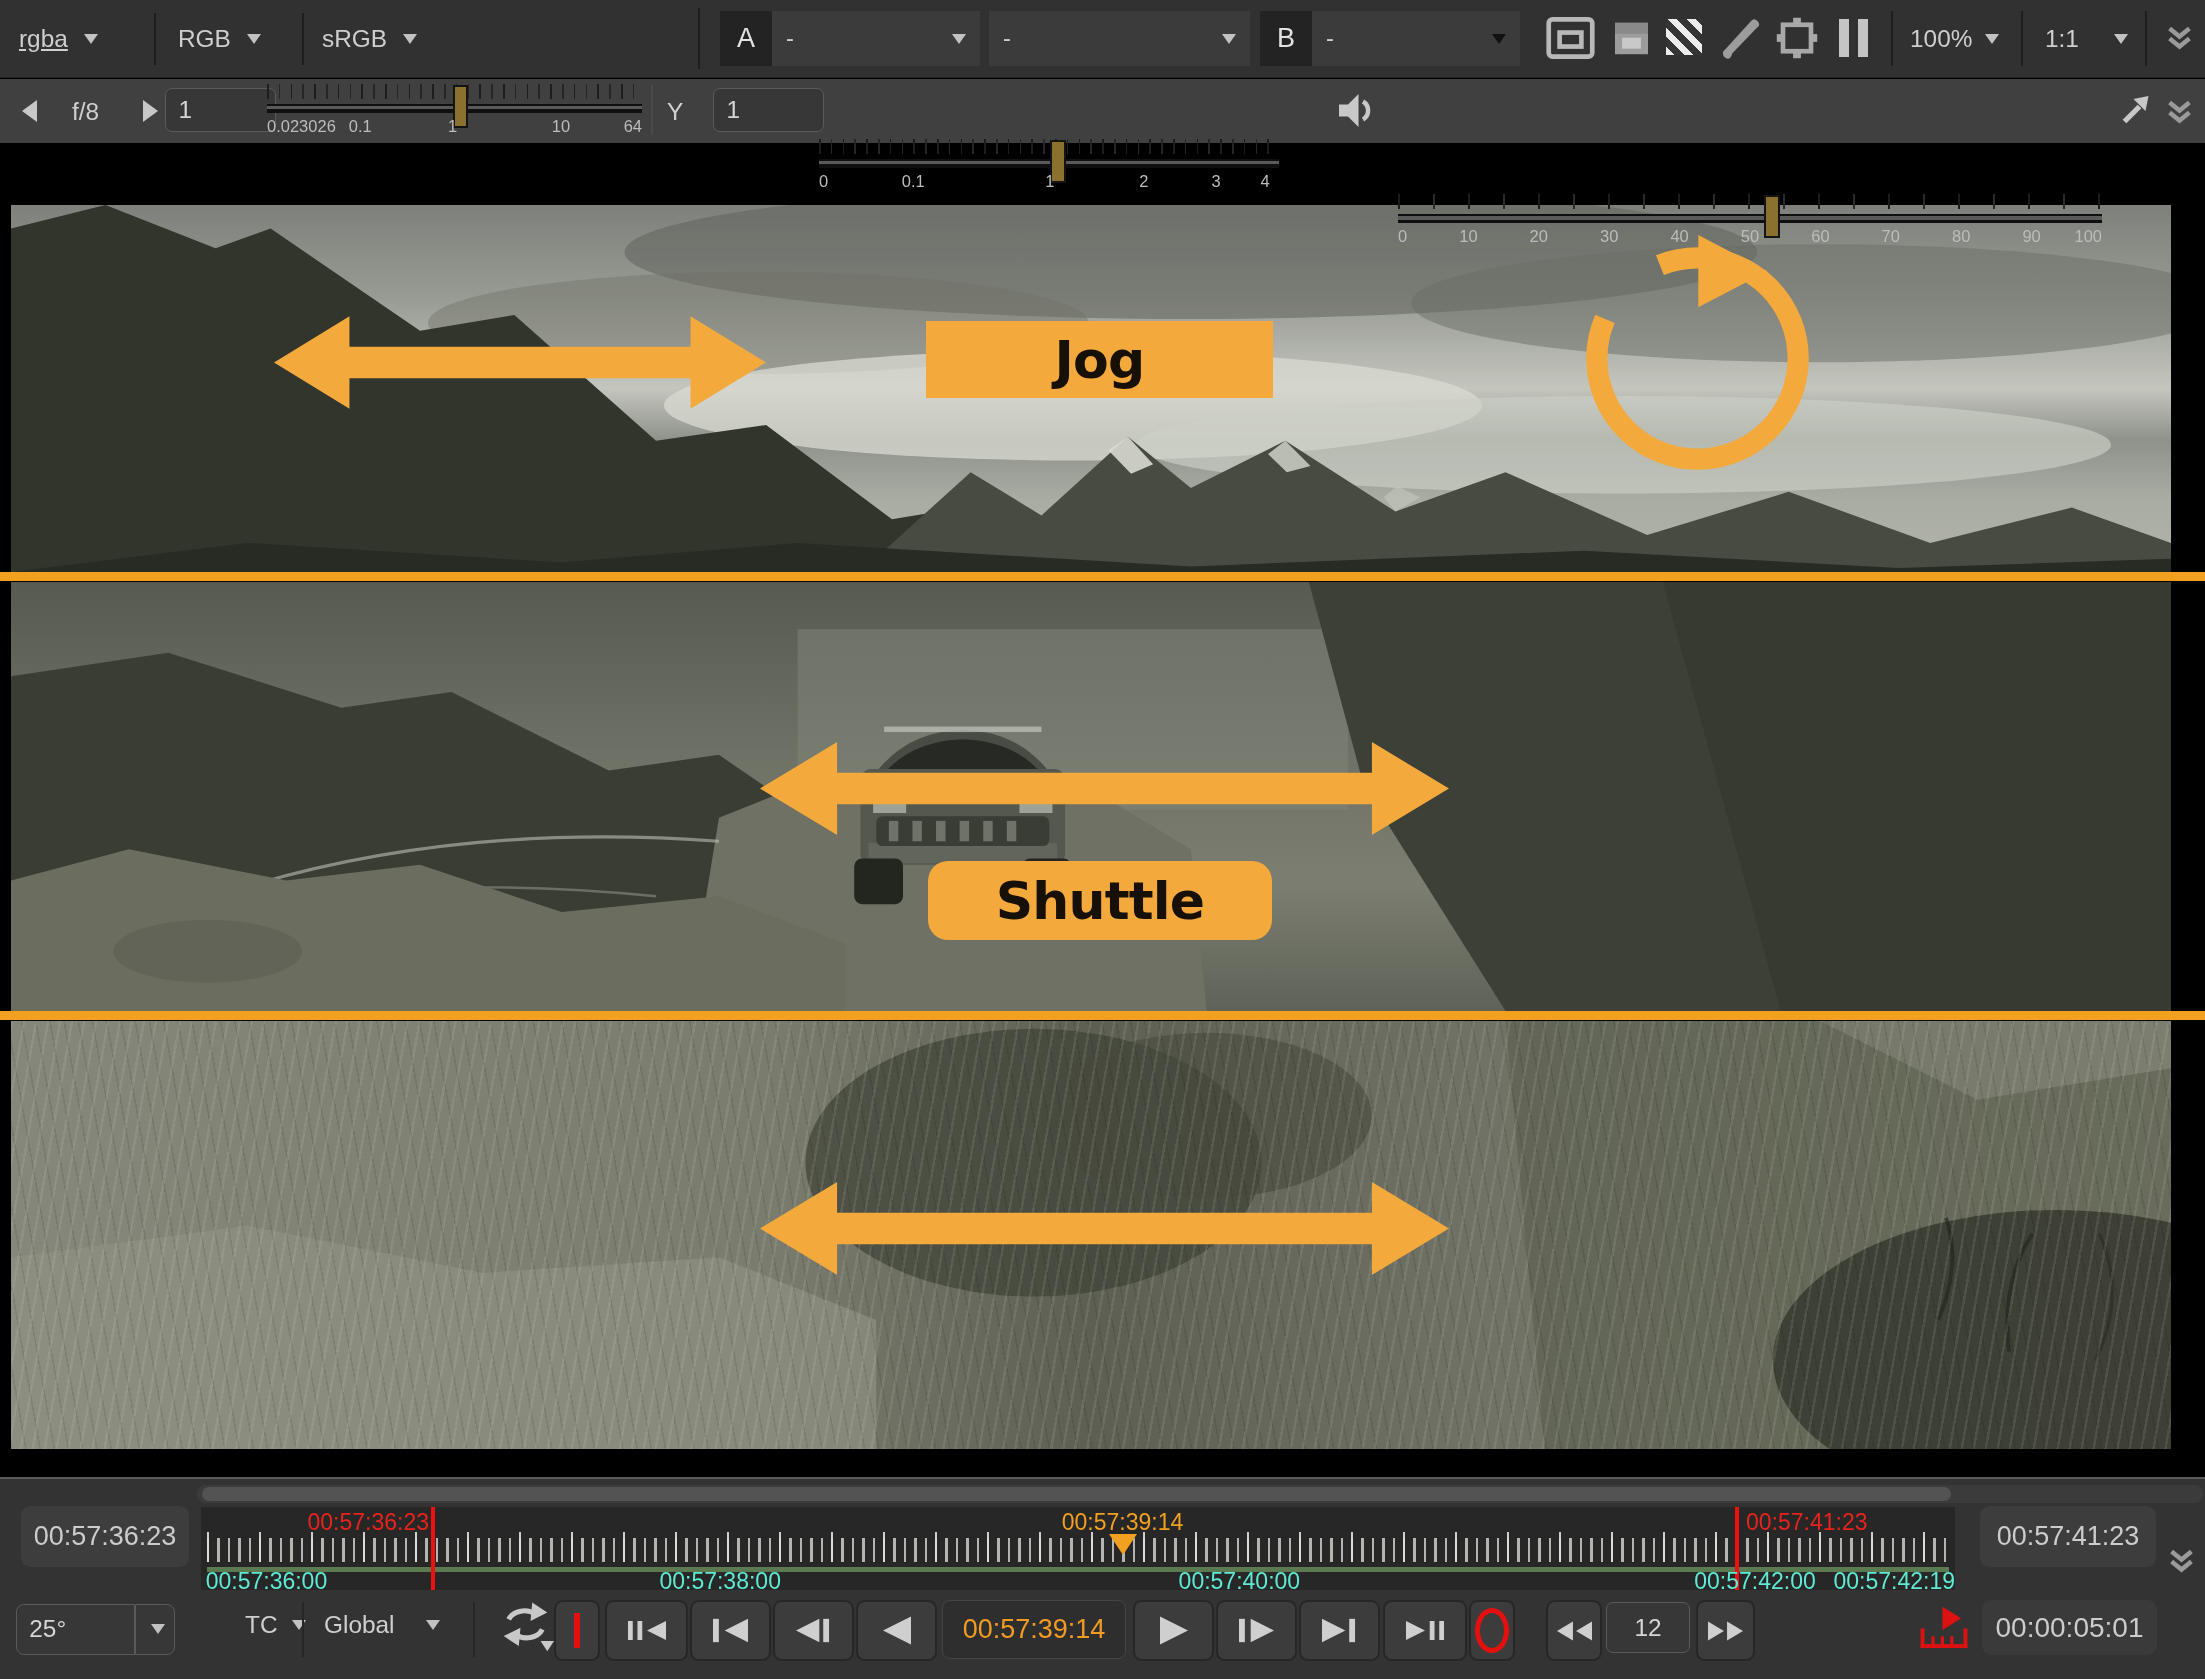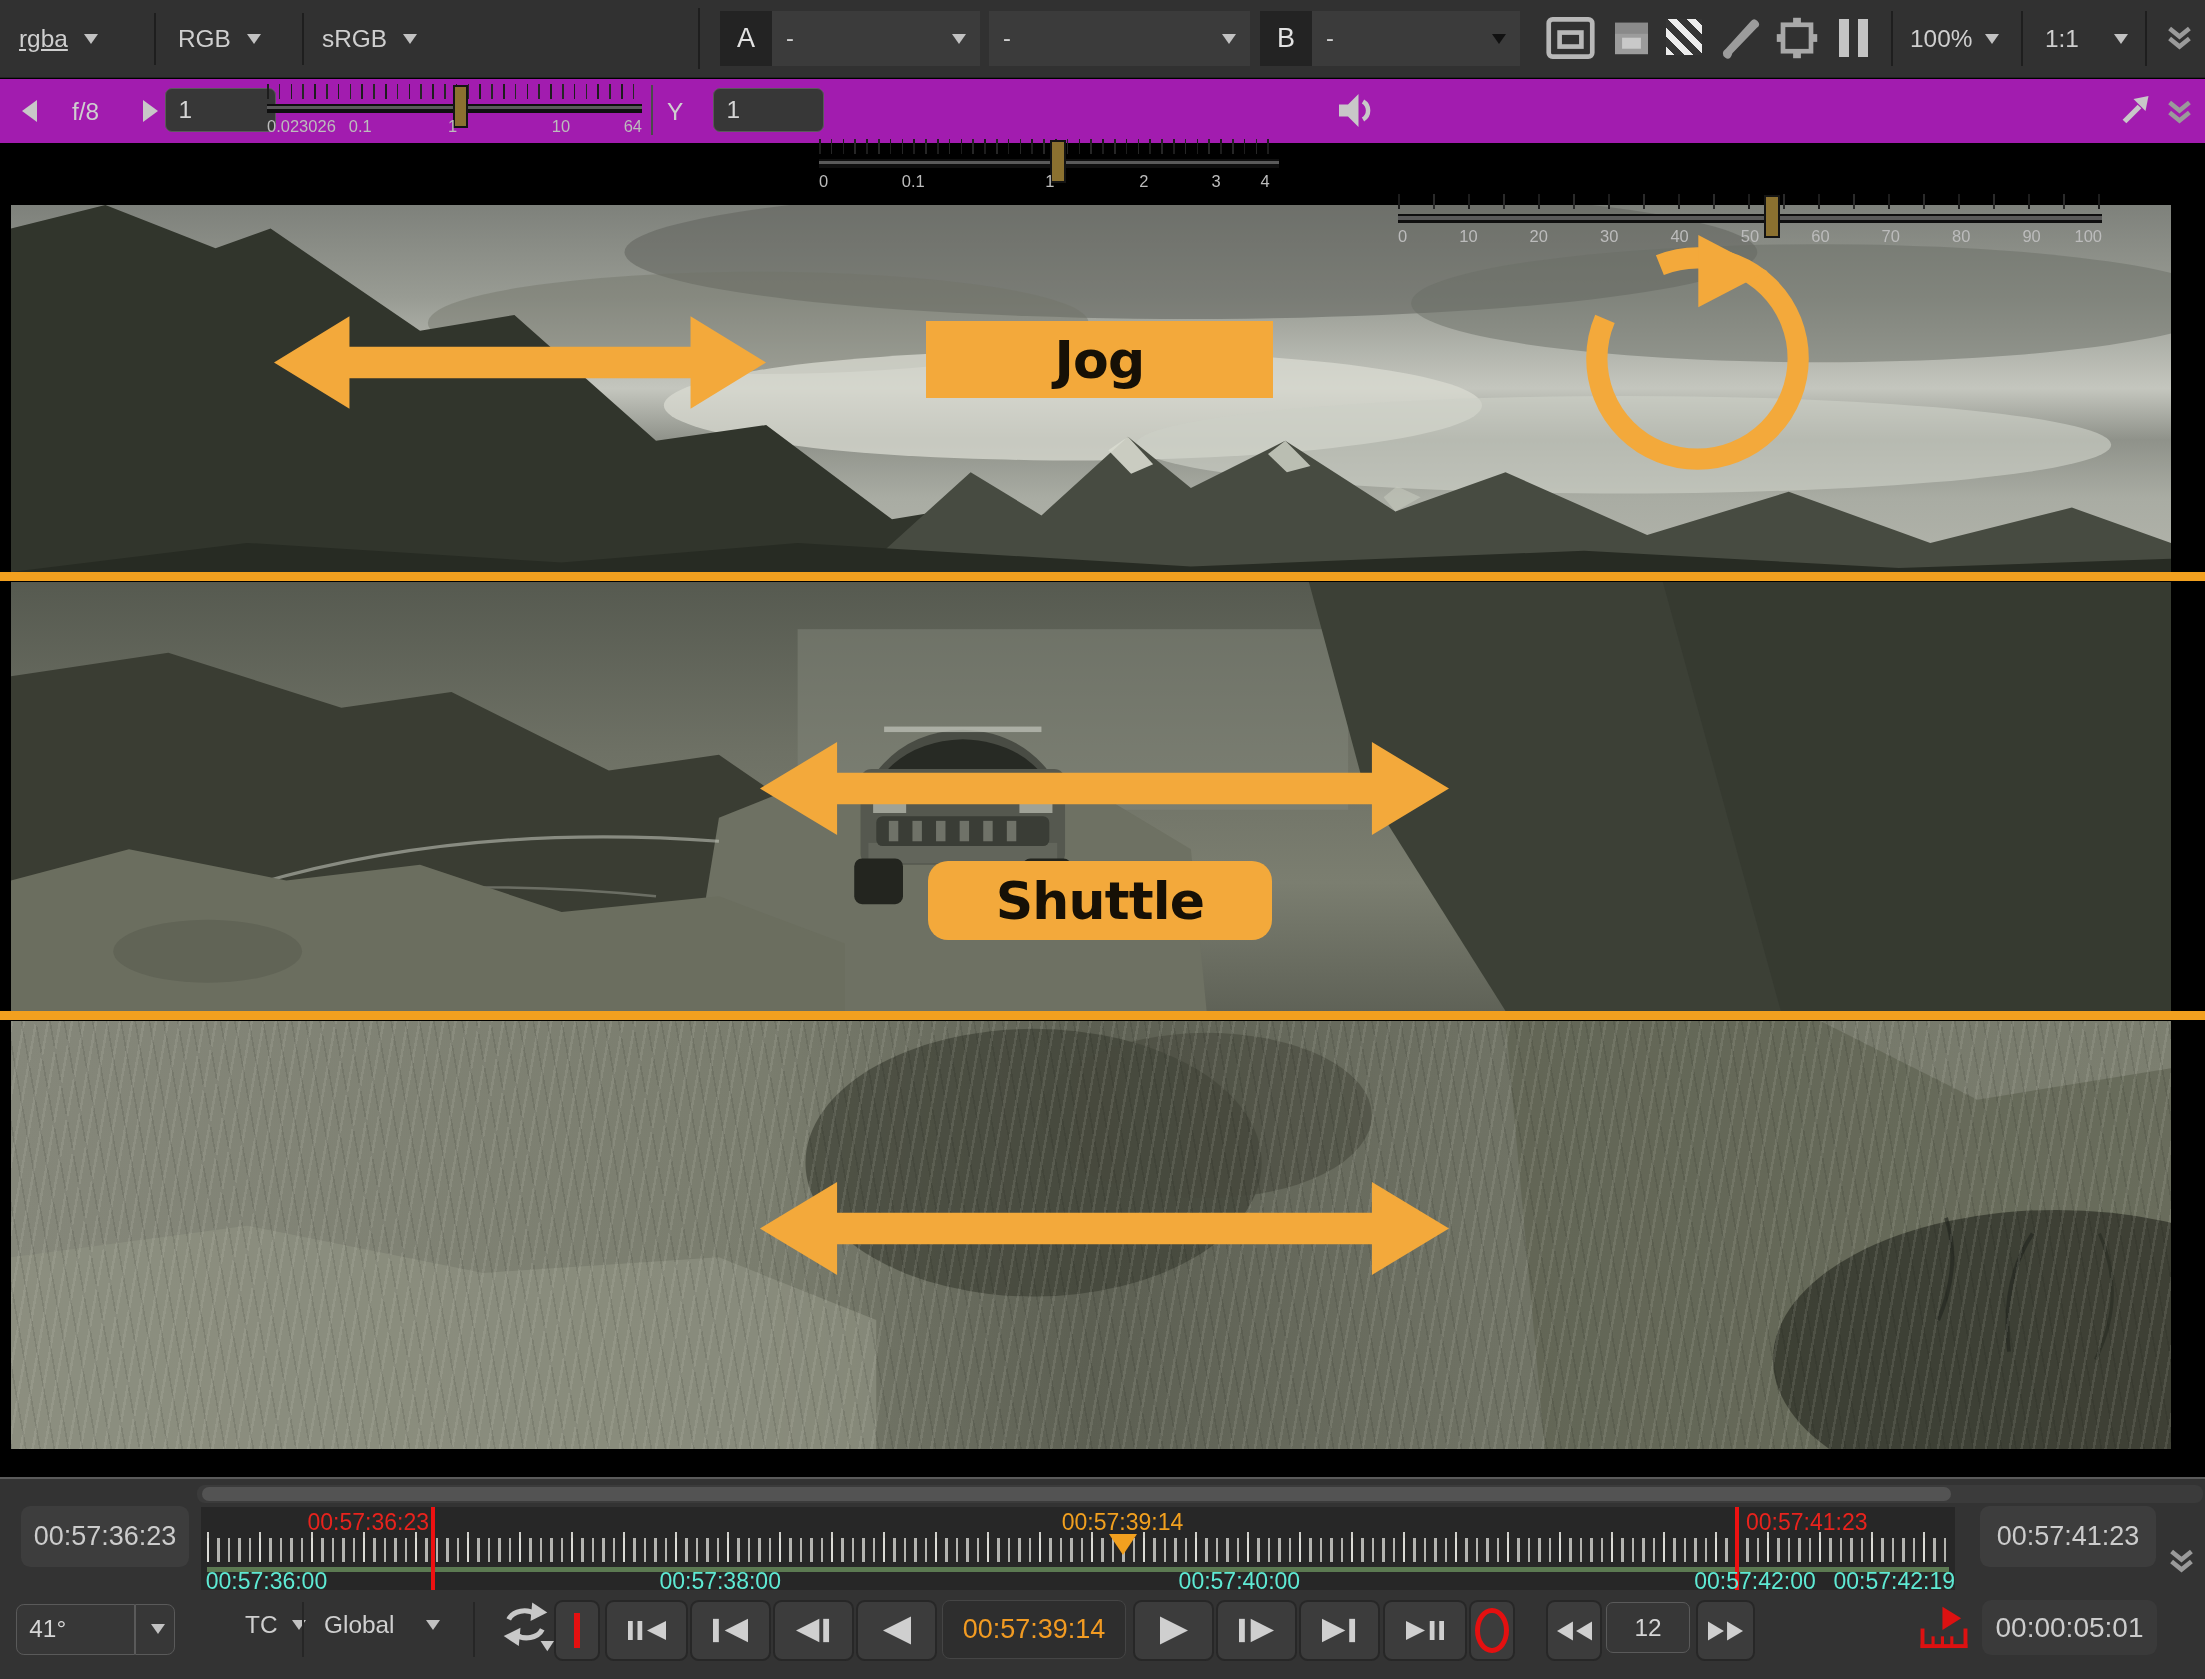--- a/index.html
+++ b/index.html
@@ -2,21 +2,21 @@
 <html style="font-size:12.6px"><head>
 <meta charset="utf-8">
 <style>
   html,body{margin:0;padding:0;background:#000;}
   #root{position:relative;width:2205px;height:1679px;background:#000;overflow:hidden;
         font-family:"Liberation Sans",sans-serif;color:#cfcfcf;}
   .abs{position:absolute;}
   .row{display:flex;align-items:center;}
   
   #row1{left:0;top:0;width:2205px;height:77px;background:#313131;border-bottom:1.6px solid #232323;z-index:10;}
-  #row2{left:0;top:79px;width:2205px;height:64px;background:#a21caf;z-index:10;}
+  #row2{left:0;top:79px;width:2205px;height:64px;background:#404040;z-index:10;}
   .ddtext{font-size:24.4px;color:#cfcfcf;}
   .dd-arrow{width:0;height:0;border-left:7.9px solid transparent;border-right:7.9px solid transparent;
             border-top:10.2px solid #c2c2c2;display:inline-block;}
   .dd-arrow.dark{border-top-color:#111;}
   .vdiv{width:2.4px;background:#1e1e1e;}
   .abox{display:flex;height:55px;}
   .abox .tag{width:52px;background:#232323;color:#e2e2e2;font-size:27px;display:flex;align-items:center;justify-content:center;}
   .abox .val{flex:1;background:#3b3b3b;display:flex;align-items:center;padding:0 14px;font-size:23.6px;color:#cfcfcf;}
   .abox .val .dd-arrow{margin-left:auto;}
   .icn{display:flex;align-items:center;justify-content:center;}
@@ -400,21 +400,21 @@
 
       <span class="rulab" style="left:4.7px;">00:57:36:00</span>
       <span class="rulab" style="left:29.6%;transform:translateX(-50%);">00:57:38:00</span>
       <span class="rulab" style="left:59.2%;transform:translateX(-50%);">00:57:40:00</span>
       <span class="rulab" style="left:88.6%;transform:translateX(-50%);">00:57:42:00</span>
       <span class="rulab" style="left:100%;transform:translateX(-100%);">00:57:42:19</span>
     </div>
 
     <div class="abs row" style="left:15.7px;top:124px;height:52px;">
       <div class="inputbox" style="width:105px;height:49px;border-radius:7.9px 0 0 7.9px;">
-        <span>41°</span>
+        <span>25°</span>
       </div>
       <div class="inputbox" style="width:31px;height:49px;border-radius:0 7.9px 7.9px 0;justify-content:center;padding-left:6.3px;">
         <span class="dd-arrow"></span>
       </div>
     </div>
     <div class="abs row" style="left:198px;top:132px;gap:14px;margin-left:47px;">
       <span class="botlab">TC</span>
       <span class="dd-arrow"></span>
     </div>
     <div class="vdiv abs" style="left:302px;top:123px;height:55px;background:#262626;"></div>

